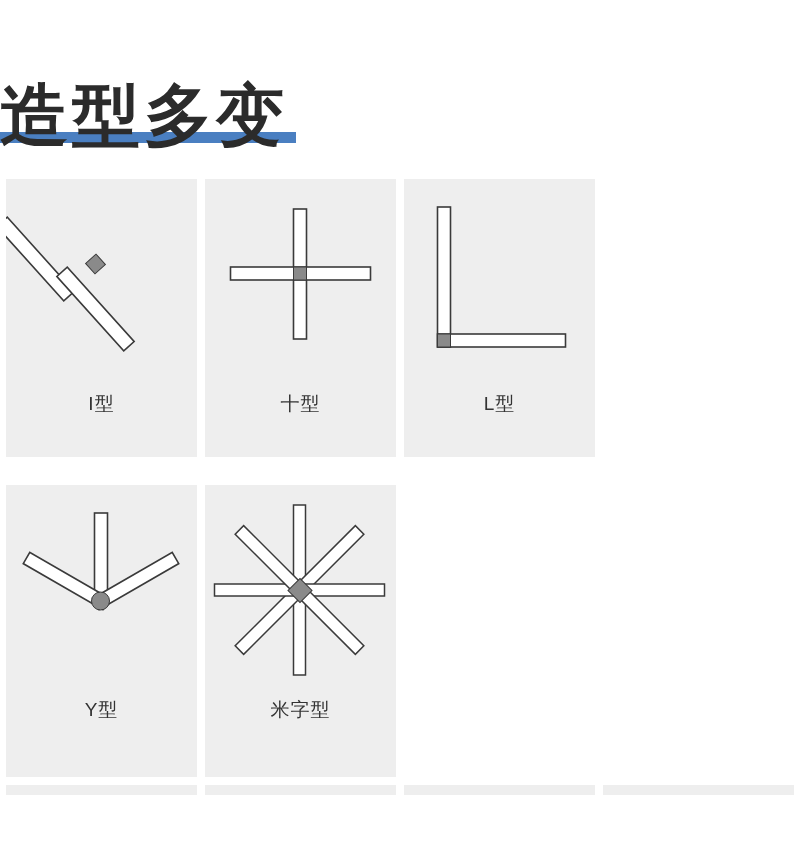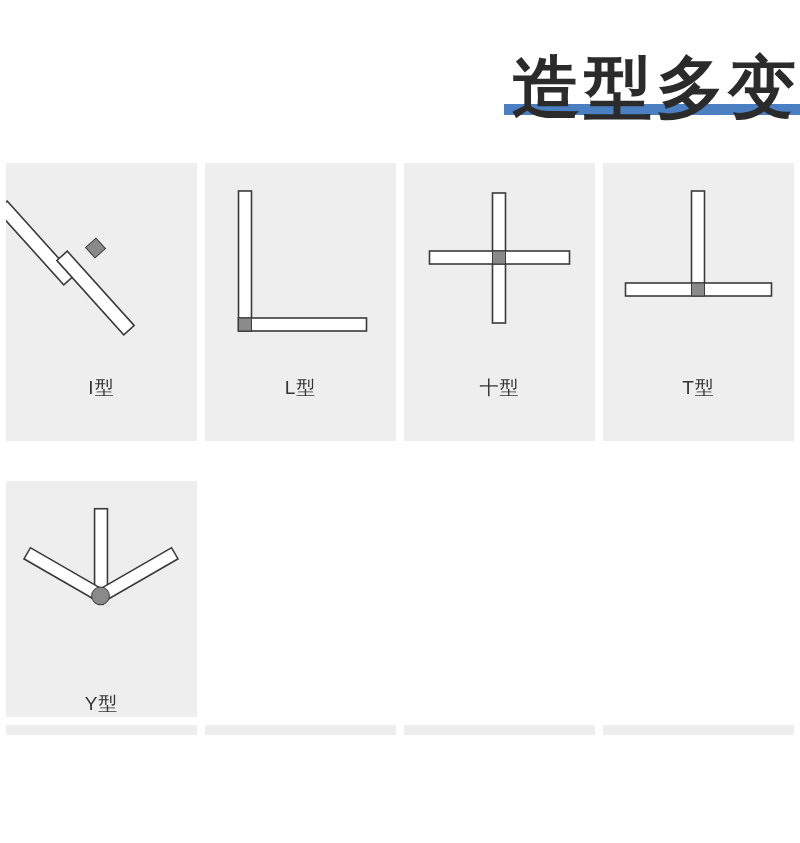--- a/index.html
+++ b/index.html
@@ -14,22 +14,22 @@
     overflow: hidden;
   }
   .page {
     position: relative;
     width: 800px;
     height: 843px;
     background: #ffffff;
   }
   
   .header {
-    padding-top: 52px;
-    text-align: right;
+    padding-top: 80px;
+    text-align: left;
   }
   .title-wrap {
     position: relative;
     display: inline-block;
   }
   .title {
     font-size: 68px;
     font-weight: bold;
     color: #2b2b2b;
     letter-spacing: 4px;
@@ -48,21 +48,21 @@
     z-index: 1;
   }
   .subtitle {
     margin-top: 26px;
     font-size: 29px;
     color: #4f4f4f;
     letter-spacing: 2px;
   }
   
   .grid {
-    margin-top: 40px;
+    margin-top: 28px;
     display: grid;
     grid-template-columns: repeat(4, 1fr);
     gap: 8px 8px;
     padding: 0 6px;
   }
   .cell {
     background: #eeeeee;
     height: 278px;
     position: relative;
     display: flex;
@@ -75,21 +75,21 @@
     height: 210px;
     display: block;
   }
   .cell .caption {
     font-size: 19px;
     color: #333333;
     margin-top: 2px;
     letter-spacing: 1px;
   }
   .row2 .cell {
-    height: 236px;
+    height: 292px;
   }
   .bottom-strip {
     display: grid;
     grid-template-columns: repeat(4, 1fr);
     gap: 8px;
     padding: 0 6px;
     margin-top: 8px;
   }
   .bottom-strip .stub {
     background: #eeeeee;
@@ -117,65 +117,67 @@
           <rect x="82" y="80" width="14" height="100" transform="rotate(-42 89 130)"></rect>
         </g>
         <rect x="82" y="78" width="14" height="14" fill="#8a8a8a" stroke="#3a3a3a" stroke-width="1" transform="rotate(-42 89 85)"></rect>
       </svg>
       <div class="caption">I型</div>
     </div>
 
     <div class="cell">
       <svg class="art" viewBox="0 0 190 210">
         <g stroke="#3a3a3a" stroke-width="1.6" fill="#ffffff">
-          <rect x="33" y="28" width="13" height="140"></rect>
-          <rect x="33" y="155" width="128" height="13"></rect>
-        </g>
-        <rect x="33" y="155" width="13" height="13" fill="#8a8a8a" stroke="#3a3a3a" stroke-width="1"></rect>
-      </svg>
-      <div class="caption">L型</div>
-    </div>
-
-    <div class="cell">
-      <svg class="art" viewBox="0 0 190 210">
-        <g stroke="#3a3a3a" stroke-width="1.6" fill="#ffffff">
           <rect x="88" y="30" width="13" height="130"></rect>
           <rect x="25" y="88" width="140" height="13"></rect>
         </g>
         <rect x="88" y="88" width="13" height="13" fill="#8a8a8a" stroke="#3a3a3a" stroke-width="1"></rect>
       </svg>
       <div class="caption">十型</div>
     </div>
 
     <div class="cell">
       <svg class="art" viewBox="0 0 190 210">
         <g stroke="#3a3a3a" stroke-width="1.6" fill="#ffffff">
-          <rect x="88" y="28" width="13" height="100"></rect>
-          <rect x="22" y="120" width="146" height="13"></rect>
+          <rect x="33" y="28" width="13" height="140"></rect>
+          <rect x="33" y="155" width="128" height="13"></rect>
         </g>
-        <rect x="88" y="120" width="13" height="13" fill="#8a8a8a" stroke="#3a3a3a" stroke-width="1"></rect>
+        <rect x="33" y="155" width="13" height="13" fill="#8a8a8a" stroke="#3a3a3a" stroke-width="1"></rect>
       </svg>
-      <div class="caption">T型</div>
+      <div class="caption">L型</div>
     </div>
+
   </div>
 
   <div class="grid row2">
 
     <div class="cell">
       <svg class="art" viewBox="0 0 190 210">
         <g stroke="#3a3a3a" stroke-width="1.6" fill="#ffffff">
           <rect x="88" y="28" width="13" height="92"></rect>
           <rect x="88" y="110" width="13" height="92" transform="rotate(120 94.5 116)"></rect>
           <rect x="88" y="110" width="13" height="92" transform="rotate(-120 94.5 116)"></rect>
         </g>
         <circle cx="94" cy="116" r="9" fill="#8a8a8a" stroke="#3a3a3a" stroke-width="1"></circle>
       </svg>
       <div class="caption">Y型</div>
     </div>
 
+    <div class="cell">
+      <svg class="art" viewBox="0 0 190 210">
+        <g stroke="#3a3a3a" stroke-width="1.5" fill="#ffffff">
+          <rect x="88" y="20" width="12" height="170"></rect>
+          <rect x="88" y="20" width="12" height="170" transform="rotate(45 94 105)"></rect>
+          <rect x="88" y="20" width="12" height="170" transform="rotate(90 94 105)"></rect>
+          <rect x="88" y="20" width="12" height="170" transform="rotate(135 94 105)"></rect>
+        </g>
+        <rect x="86" y="97" width="17" height="17" fill="#8a8a8a" stroke="#3a3a3a" stroke-width="1" transform="rotate(45 94.5 105.5)"></rect>
+      </svg>
+      <div class="caption">米字型</div>
+    </div>
 
 
   </div>
 
   <div class="bottom-strip">
     <div class="stub"></div>
     <div class="stub"></div>
     <div class="stub"></div>
     <div class="stub"></div>
   </div>

